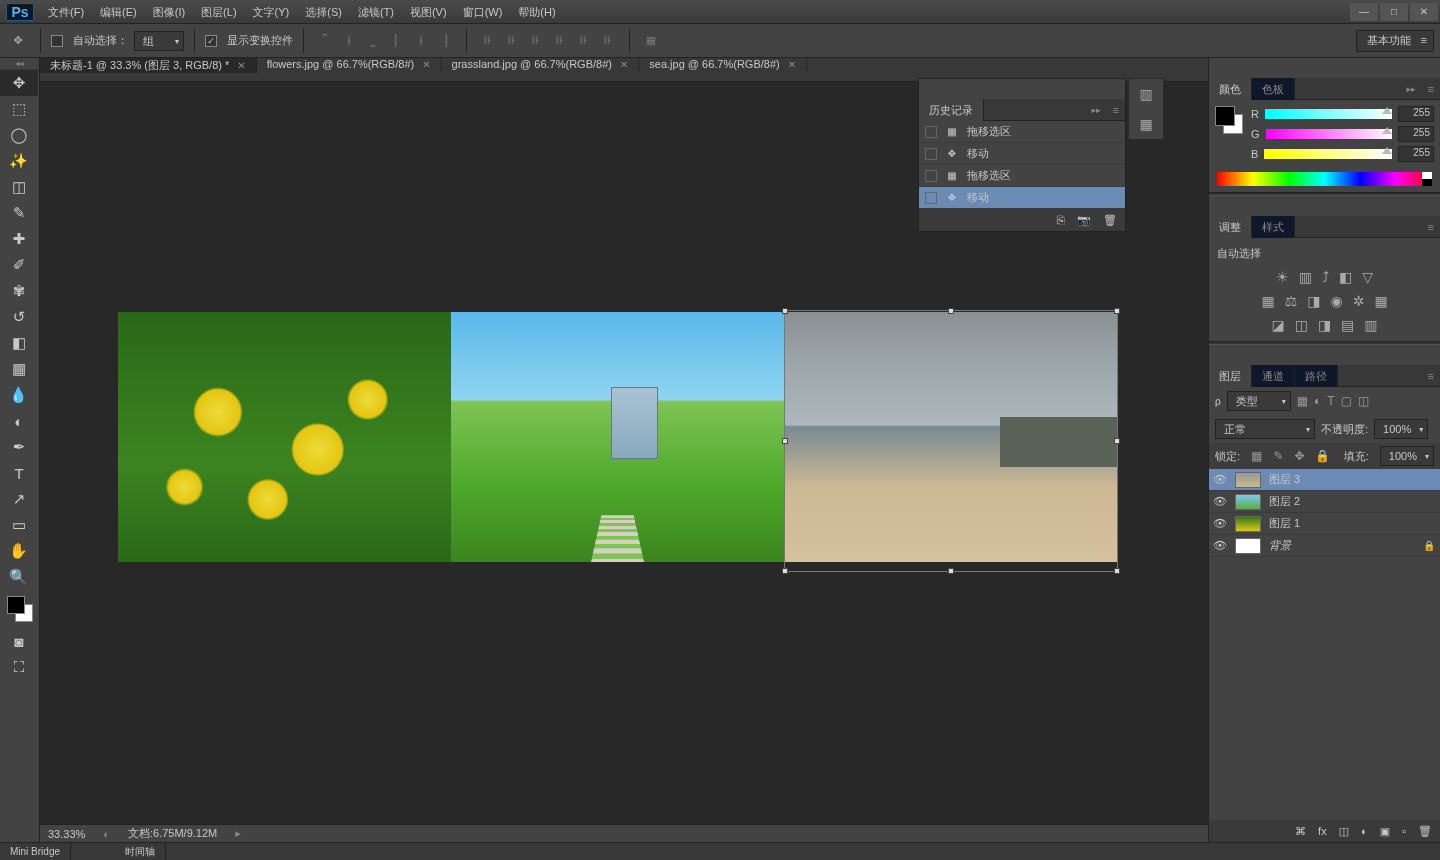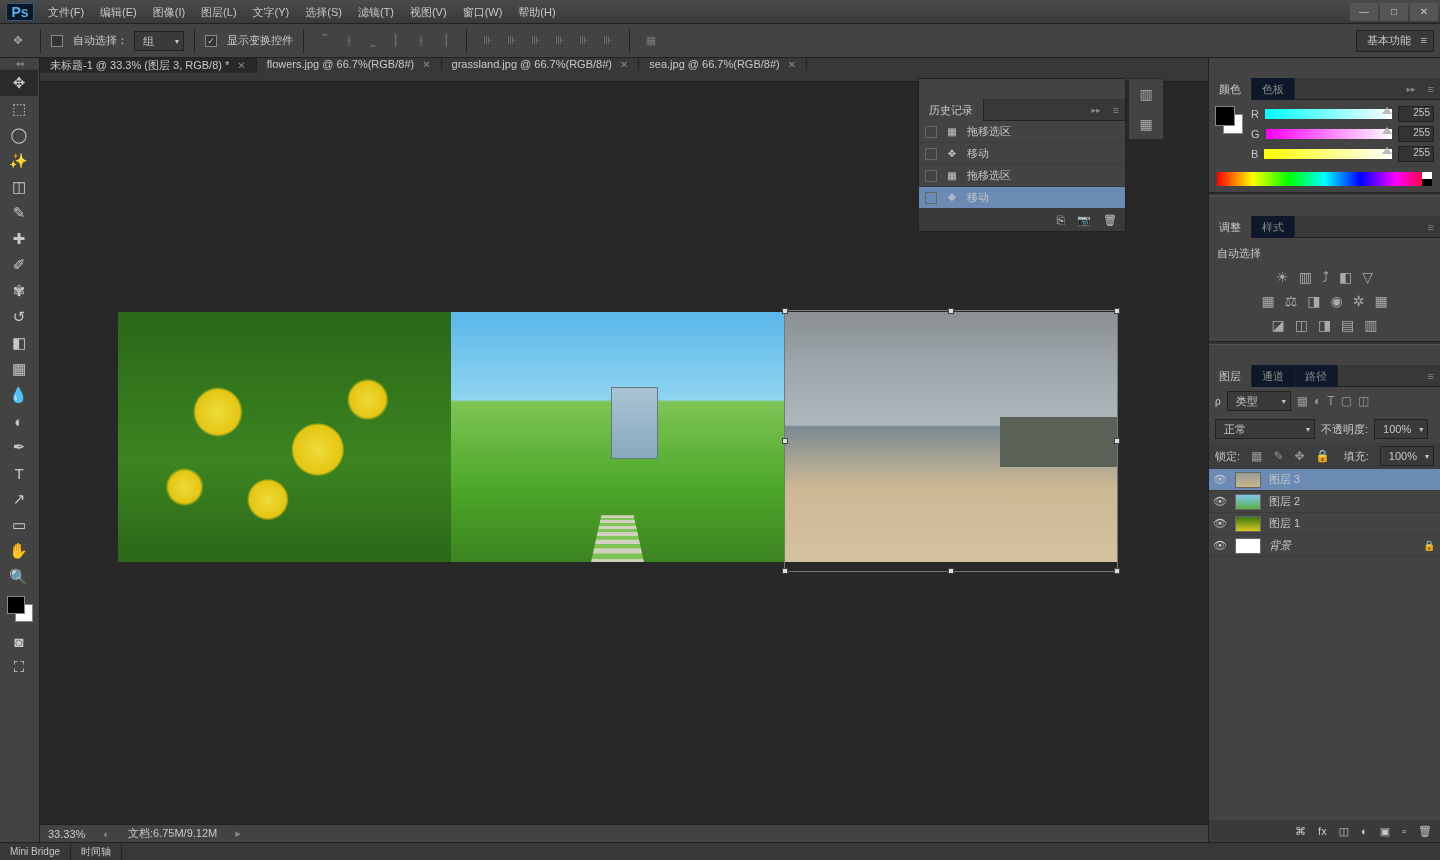--- a/index.html
+++ b/index.html
@@ -83,21 +83,21 @@
 .layer-item.sel { background:#6b8bb5;}
 .eye { width:14px; font-size:11px;}
 .layer-thumb { width:26px; height:16px; border:1px solid #666;}
 .lt1{background:linear-gradient(#999,#c8b88a);}
 .lt2{background:linear-gradient(#7fc8ee,#5aac42);}
 .lt3{background:linear-gradient(#3a7818,#d8c820);}
 .lt-bg{background:#fff;}
 .layer-name { flex:1; font-size:11px;}
 .layer-name.italic { font-style:italic;}
 .lock-icon{font-size:10px;color:#999;}
-.bottom-tabs { height:18px; background:#383838; display:flex; align-items:stretch; border-top:1px solid #222;}
+.bottom-tabs { height:18px; background:#383838; display:flex; align-items:stretch; border-top:1px solid #222;gap:44px;}
 .btab { padding:0 10px; line-height:18px; border-right:1px solid #222; font-size:10px;}
 .section-divider{height:4px;background:#333;border-top:1px solid #222;border-bottom:1px solid #555;}
 </style>
 </head>
 <body>
 
 <div class="titlebar">
   <div class="ps-logo">Ps</div>
   <div class="menu-item">文件(F)</div>
   <div class="menu-item">编辑(E)</div>

